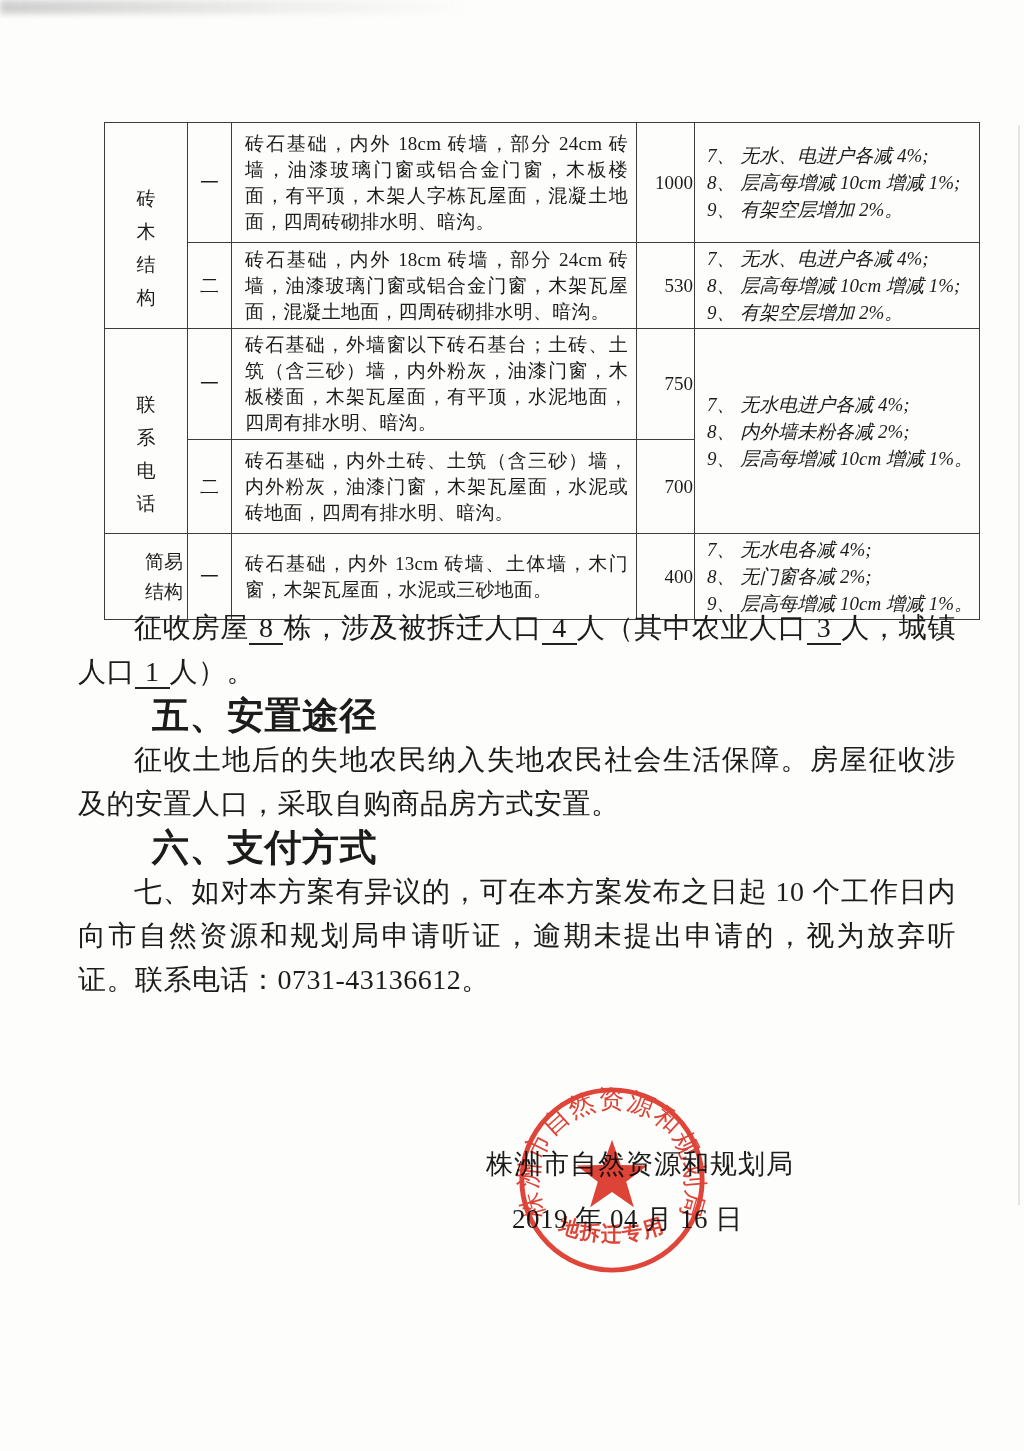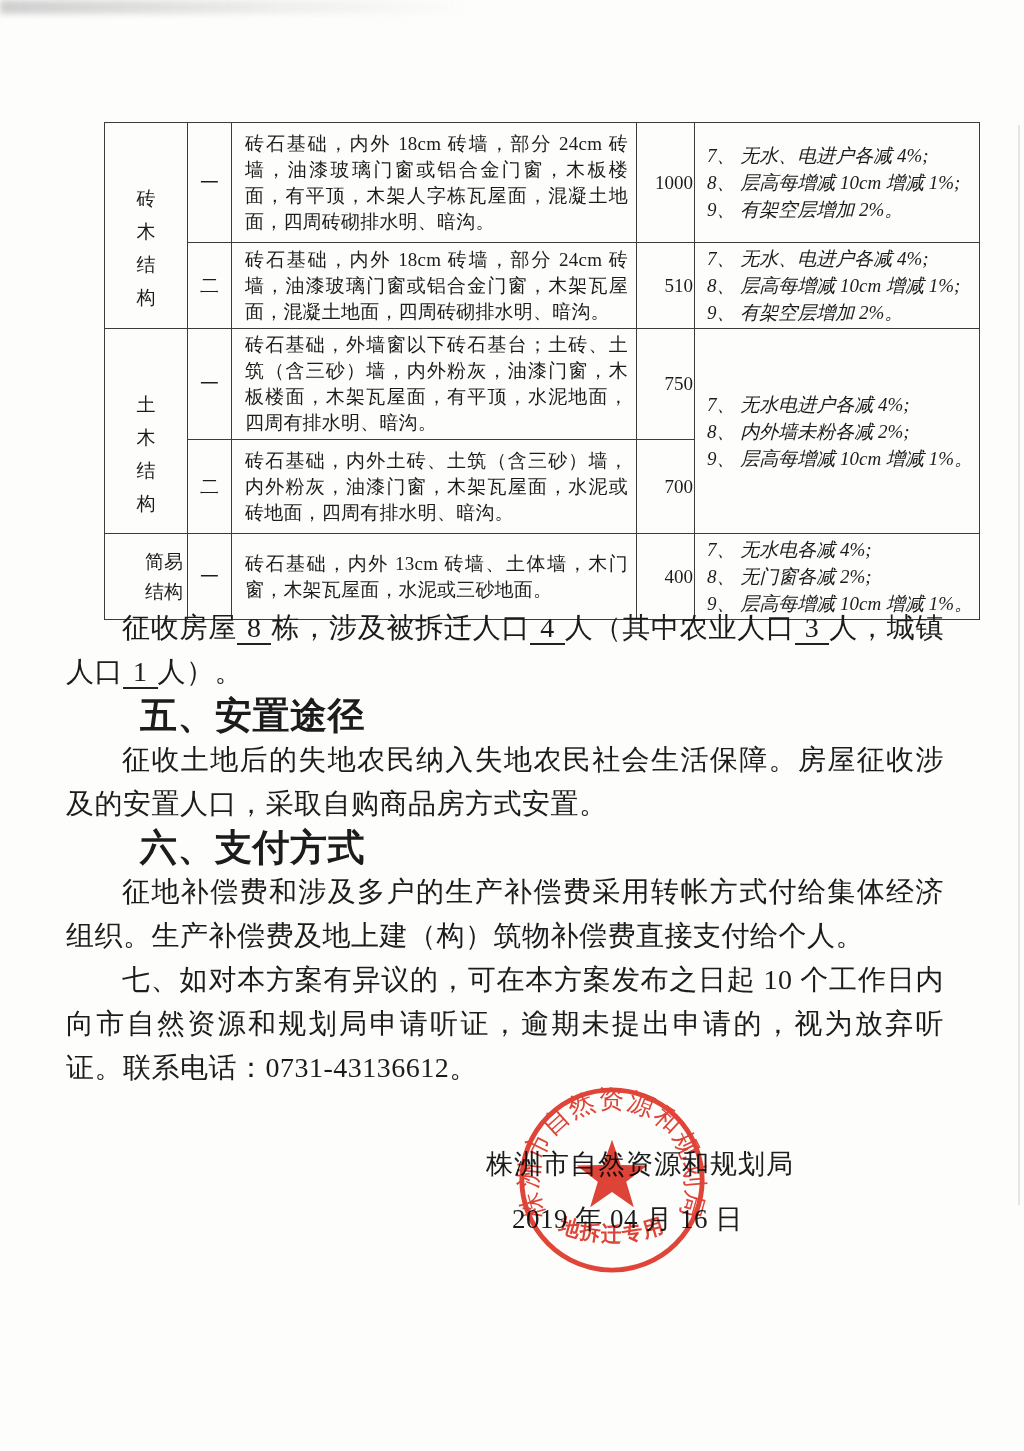--- a/index.html
+++ b/index.html
@@ -24,21 +24,21 @@
   td.cat{text-align:center;}
   td.cat .v{display:inline-block;width:22px;line-height:33px;letter-spacing:0;word-break:break-all;text-align:center;margin-top:45px;}
   td.cat .v2{display:inline-block;width:44px;line-height:30px;word-break:break-all;text-align:center;margin-left:36px;}
   td.grade{text-align:center;font-size:20px;}
   td.desc{padding:3px 8px 3px 13px;line-height:26px;text-align:justify;letter-spacing:.2px;}
   td.price{text-align:right;font-size:21px;font-family:Liberation Serif, serif;}
   td.notes{padding:2px 6px 2px 12px;line-height:27px;}
   td.notes .nline{white-space:nowrap;font-style:italic;}
 
   
-  .content{position:absolute;left:66px;top:606px;width:878px;
+  .content{position:absolute;left:78px;top:606px;width:878px;
     font-size:28px;line-height:44px;letter-spacing:.5px;text-align:justify;}
   .content p{margin:0;text-indent:2em;}
   .content .hd{font-weight:700;font-size:37px;}
   .blank{padding:0 10px;border-bottom:2px solid #222;}
 
   
   .agency{position:absolute;left:486px;top:1146px;font-size:27px;letter-spacing:1px;z-index:2;}
   .date{position:absolute;left:512px;top:1201px;font-size:27px;letter-spacing:.5px;z-index:2;}
   .seal{position:absolute;left:514px;top:1082px;width:196px;height:196px;z-index:3;
     mix-blend-mode:multiply;opacity:.93;}
@@ -67,29 +67,29 @@
         <td class="price">1000</td>
         <td class="notes">
           <div class="nline">7、 无水、电进户各减 4%;</div>
           <div class="nline">8、 层高每增减 10cm 增减 1%;</div>
           <div class="nline">9、 有架空层增加 2%。</div>
         </td>
       </tr>
       <tr class="r2">
         <td class="grade">二</td>
         <td class="desc">砖石基础，内外 18cm 砖墙，部分 24cm 砖墙，油漆玻璃门窗或铝合金门窗，木架瓦屋面，混凝土地面，四周砖砌排水明、暗沟。</td>
-        <td class="price">510</td>
+        <td class="price">530</td>
         <td class="notes">
           <div class="nline">7、 无水、电进户各减 4%;</div>
           <div class="nline">8、 层高每增减 10cm 增减 1%;</div>
           <div class="nline">9、 有架空层增加 2%。</div>
         </td>
       </tr>
       <tr class="r3">
-        <td class="cat" rowspan="2"><span class="v">土木结构</span></td>
+        <td class="cat" rowspan="2"><span class="v">联系电话</span></td>
         <td class="grade">一</td>
         <td class="desc">砖石基础，外墙窗以下砖石基台；土砖、土筑（含三砂）墙，内外粉灰，油漆门窗，木板楼面，木架瓦屋面，有平顶，水泥地面，四周有排水明、暗沟。</td>
         <td class="price">750</td>
         <td class="notes" rowspan="2">
           <div class="nline">7、 无水电进户各减 4%;</div>
           <div class="nline">8、 内外墙未粉各减 2%;</div>
           <div class="nline">9、 层高每增减 10cm 增减 1%。</div>
         </td>
       </tr>
       <tr class="r4">
@@ -109,21 +109,20 @@
         </td>
       </tr>
     </tbody>
   </table>
 
   <div class="content">
     <p><span>征收房屋</span><span class="blank">8</span><span>栋，涉及被拆迁人口</span><span class="blank">4</span><span>人（其中农业人口</span><span class="blank">3</span><span>人，城镇人口</span><span class="blank">1</span><span>人）。</span></p>
     <p class="hd">五、安置途径</p>
     <p>征收土地后的失地农民纳入失地农民社会生活保障。房屋征收涉及的安置人口，采取自购商品房方式安置。</p>
     <p class="hd">六、支付方式</p>
-    <p>征地补偿费和涉及多户的生产补偿费采用转帐方式付给集体经济组织。生产补偿费及地上建（构）筑物补偿费直接支付给个人。</p>
     <p>七、如对本方案有异议的，可在本方案发布之日起 10 个工作日内向市自然资源和规划局申请听证，逾期未提出申请的，视为放弃听证。联系电话：0731-43136612。</p>
   </div>
 
   <div class="agency">株洲市自然资源和规划局</div>
   <div class="date">2019 年 04 月 16 日</div>
 
   <svg class="seal" viewBox="0 0 200 200">
     <circle cx="100" cy="100" r="92" fill="none" stroke="#e0372b" stroke-width="5"></circle>
     <polygon fill="#dd3527" points="100,59 108.9,84.7 136.1,85.3 114.5,101.7 122.3,127.7 100,112.2 77.7,127.7 85.5,101.7 63.9,85.3 91.1,84.7"></polygon>
     <defs>

